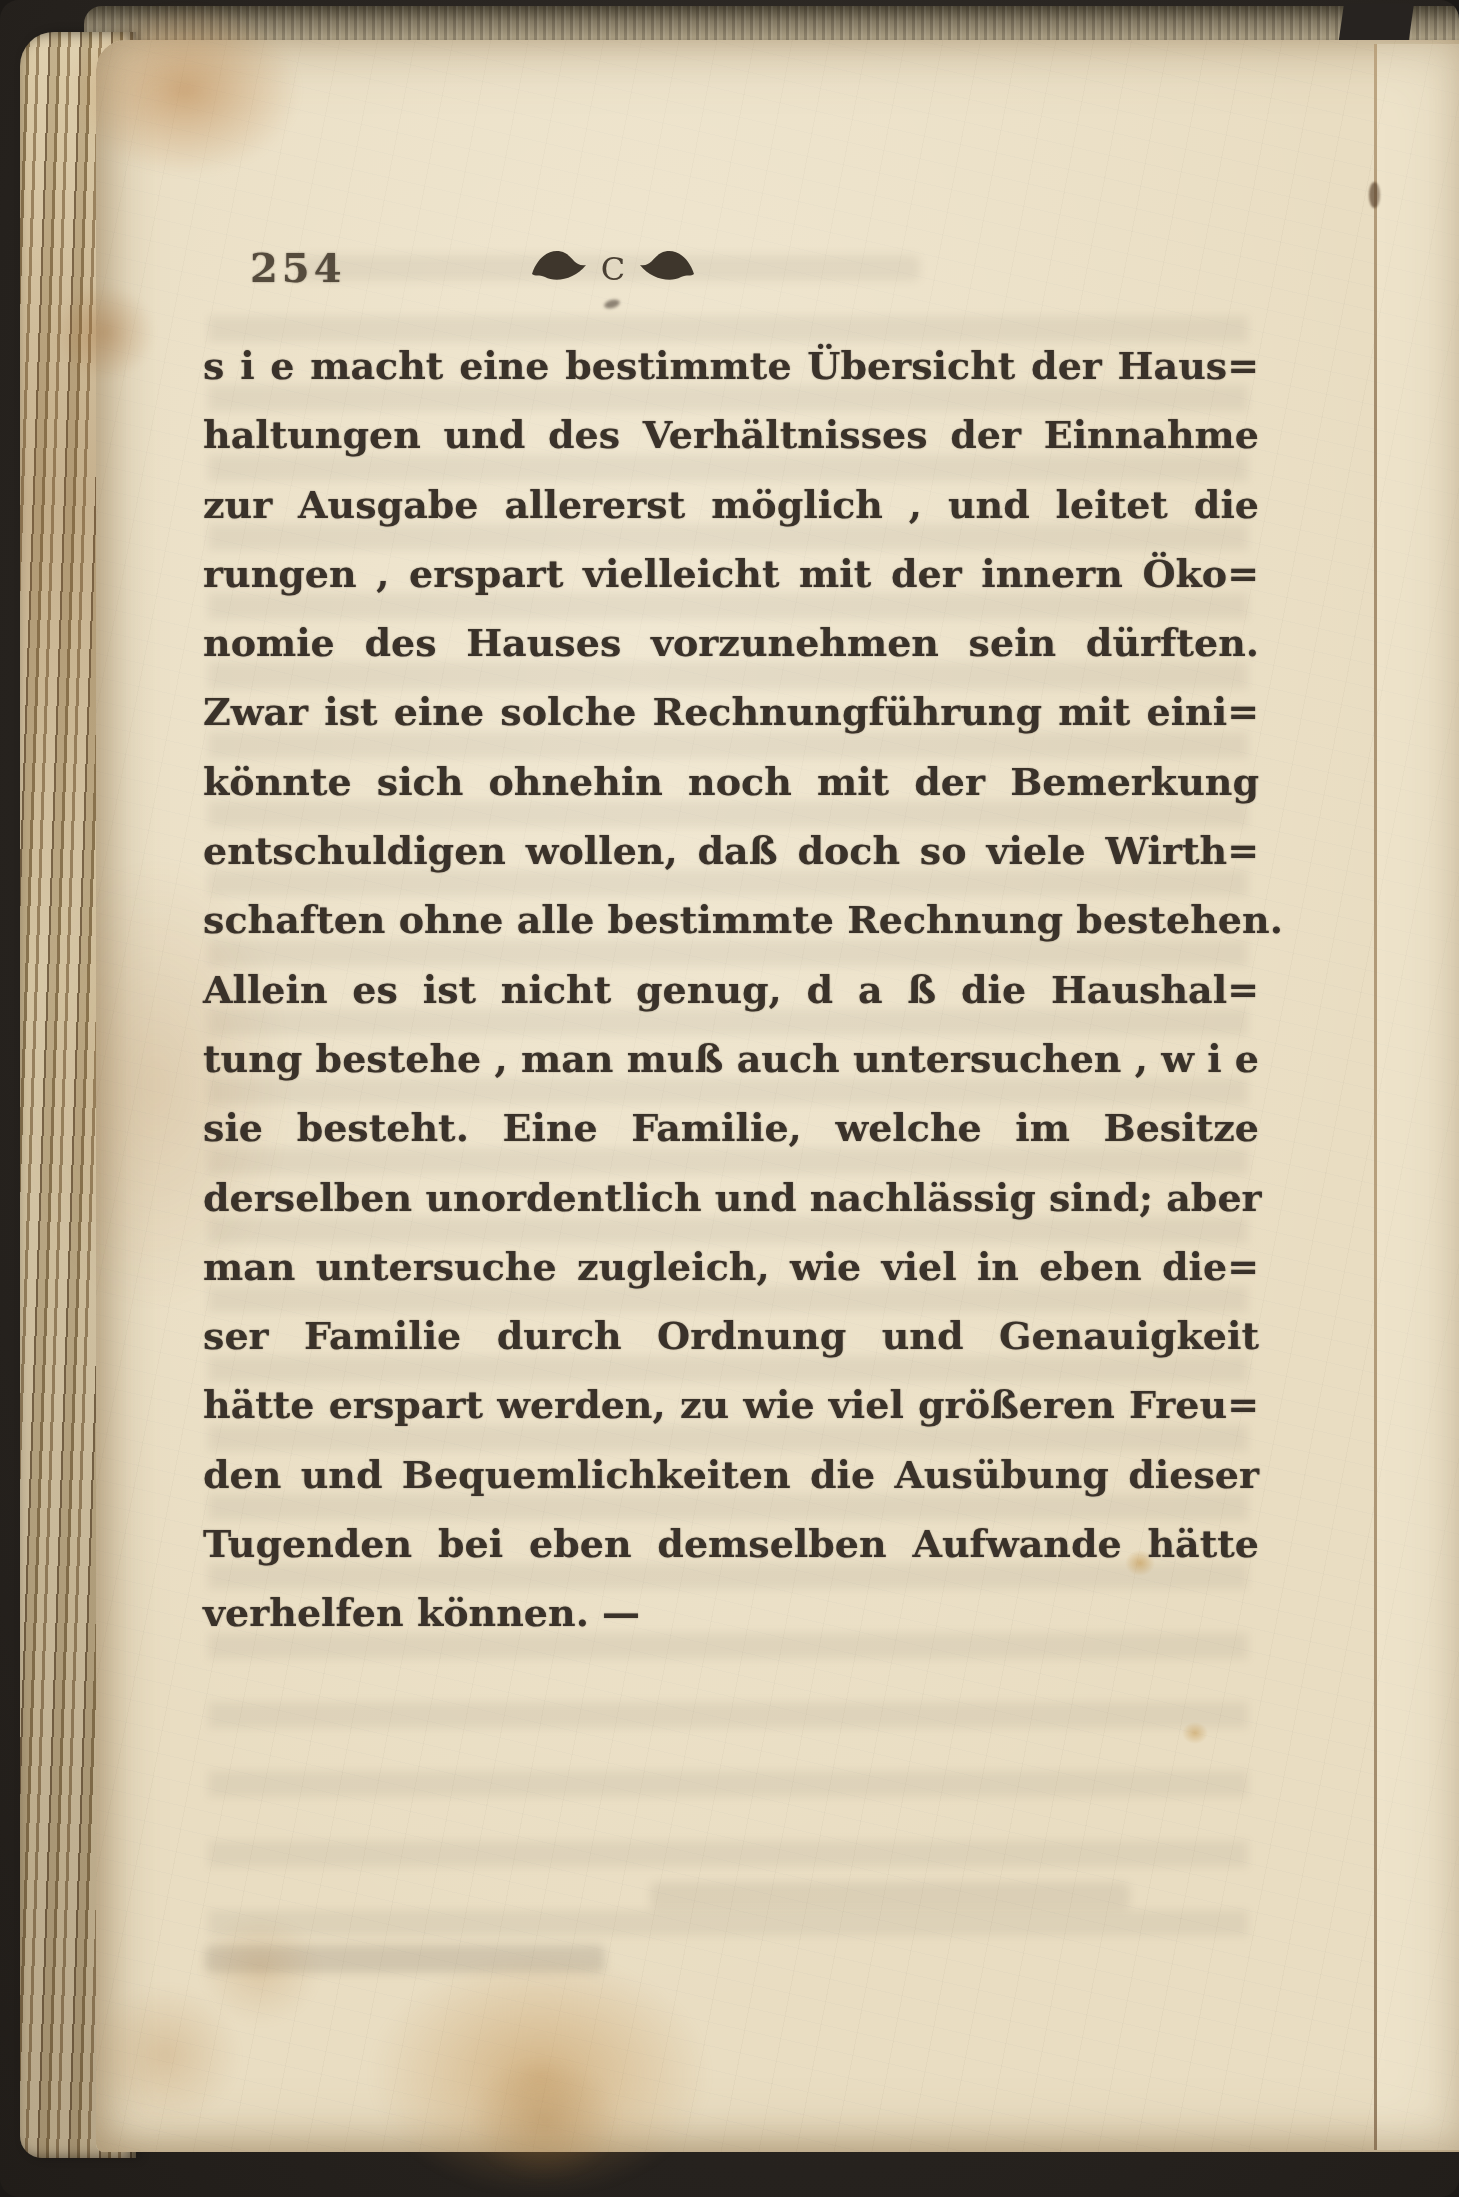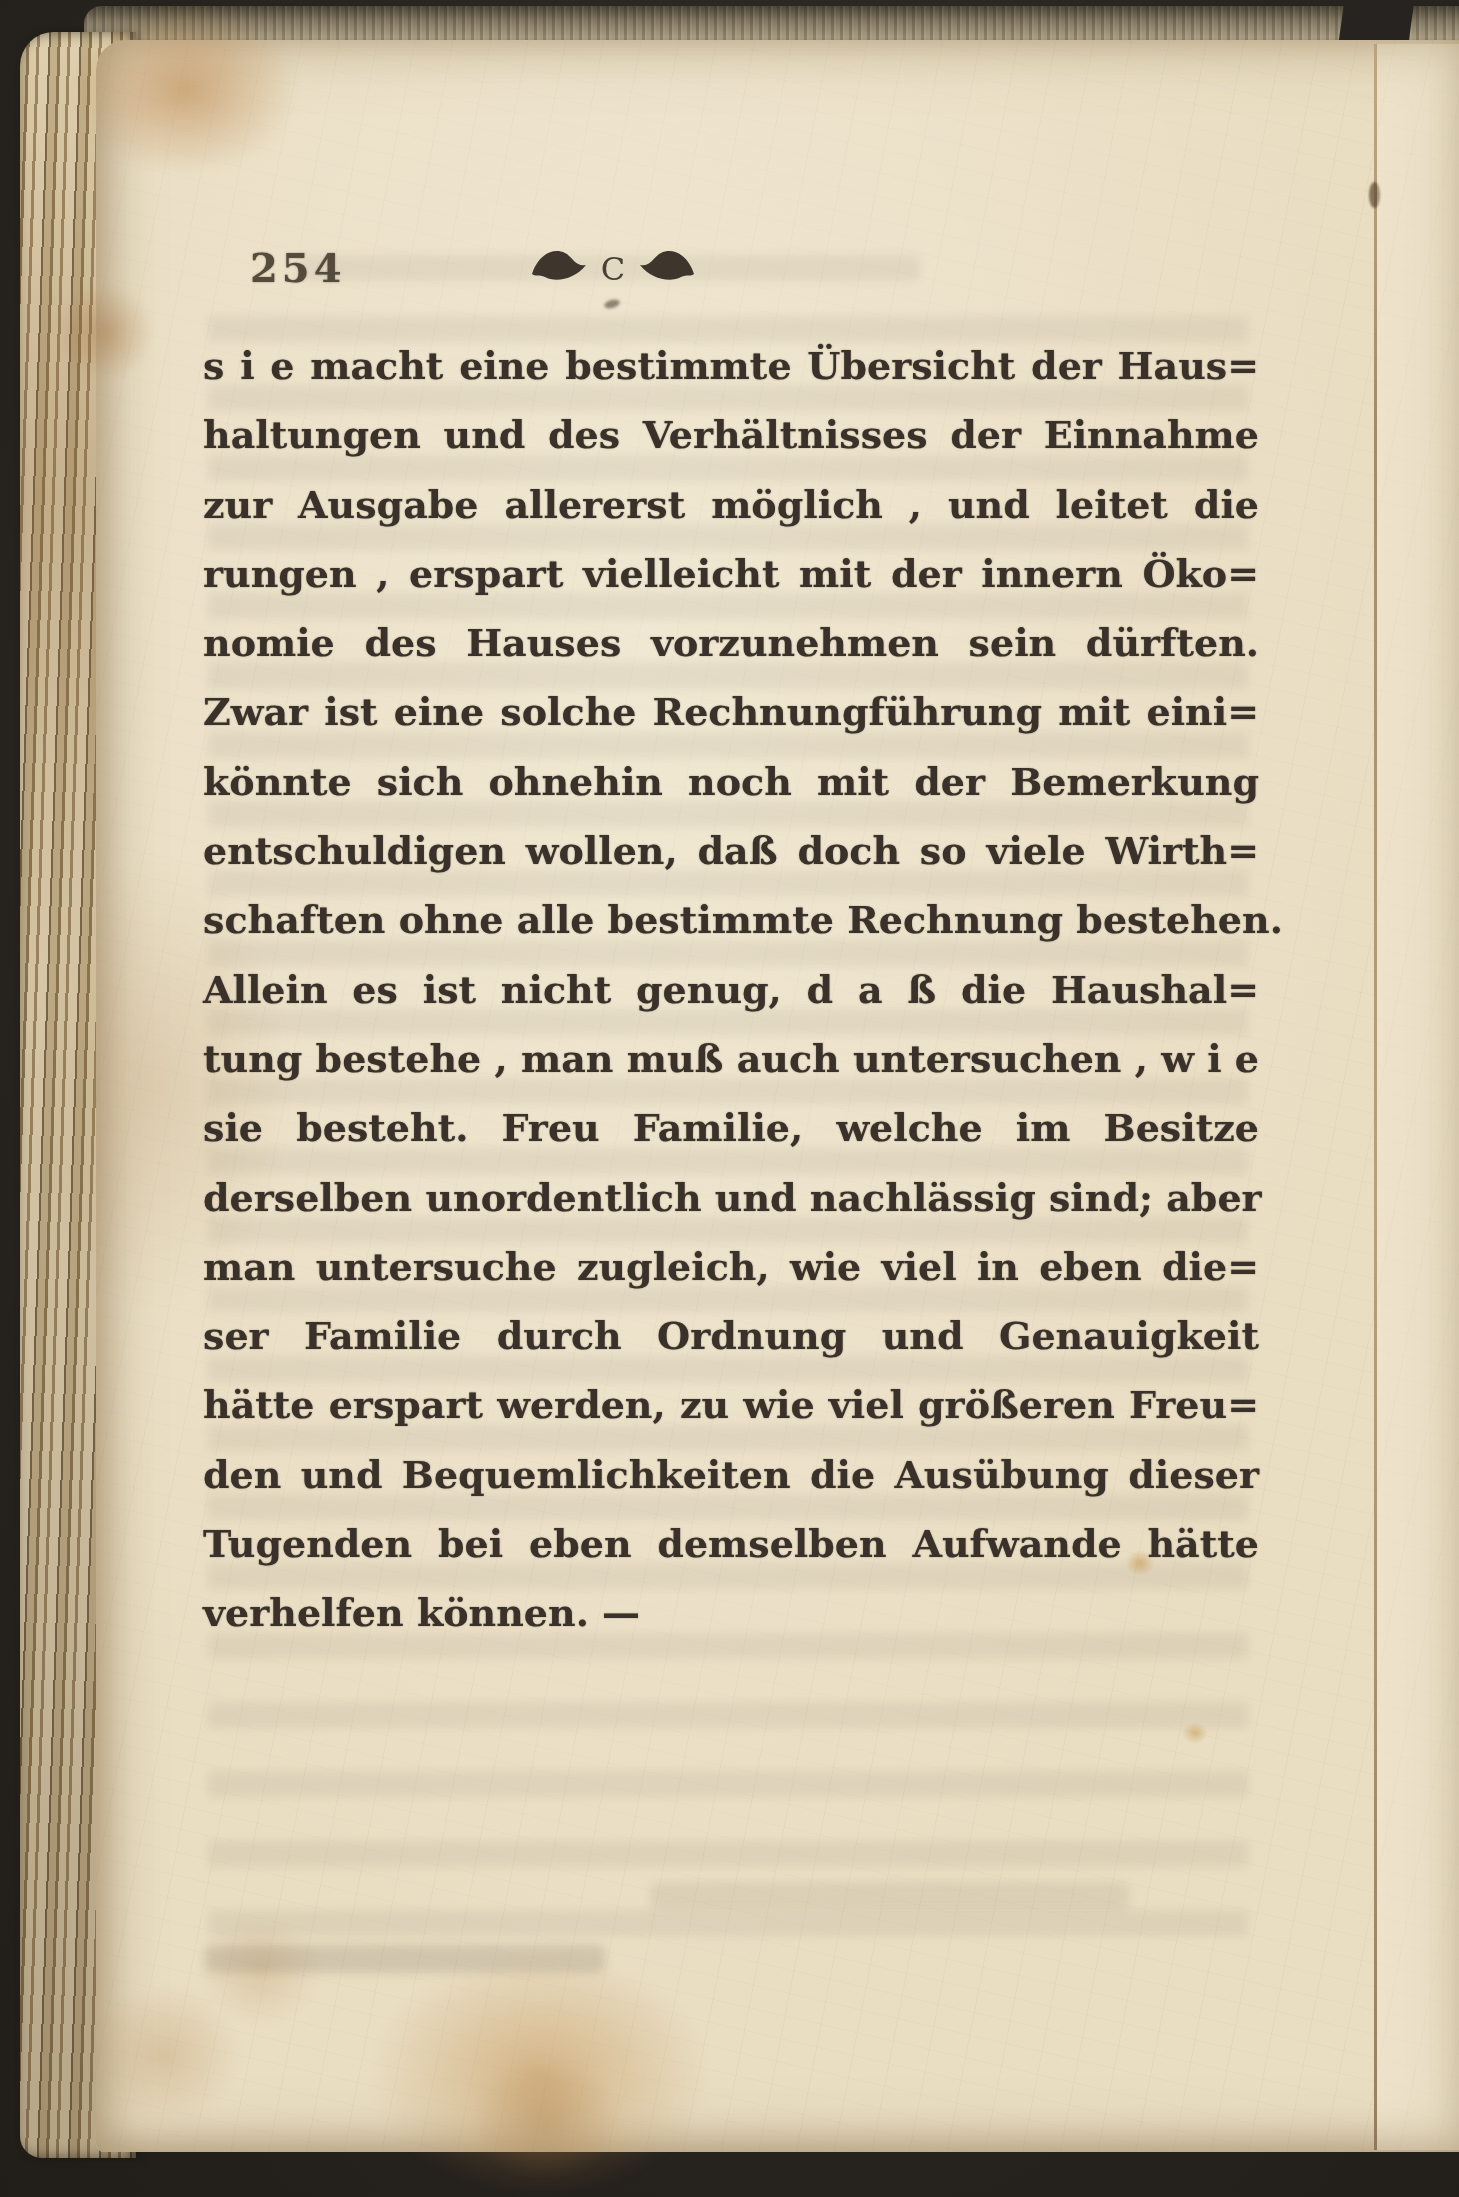--- a/index.html
+++ b/index.html
@@ -1,19 +1,20 @@
 <!DOCTYPE html>
 <html><head>
 <meta charset="utf-8">
 <style>
   html,body{margin:0;padding:0;background:#1c1916;}
   .scene{
     position:relative;width:1459px;height:2197px;overflow:hidden;
     font-family:"DejaVu Serif",serif;
     background:radial-gradient(ellipse at 55% 35%, #34302a 0%, #2a2622 45%, #211d19 100%);
+    border-radius:19px;
   }
   
   .book-top-edge{
     position:absolute;left:84px;top:6px;width:1375px;height:52px;
     border-radius:18px 0 0 0;
     background:
       repeating-linear-gradient(90deg, rgba(40,32,24,.22) 0 3px, rgba(255,255,255,.06) 3px 5px, rgba(0,0,0,0) 5px 9px),
       linear-gradient(#4d4636 0%, #847a64 30%, #a79b80 60%, #6f6450 100%);
   }
   .top-edge-notch{
@@ -143,21 +144,21 @@
     <div class="line">haltungen und des Verhältnisses der Einnahme</div>
     <div class="line">zur Ausgabe allererst möglich , und leitet die</div>
     <div class="line">rungen , erspart vielleicht mit der innern Öko=</div>
     <div class="line">nomie des Hauses vorzunehmen sein dürften.</div>
     <div class="line">Zwar ist eine solche Rechnungführung mit eini=</div>
     <div class="line">könnte sich ohnehin noch mit der Bemerkung</div>
     <div class="line">entschuldigen wollen, daß doch so viele Wirth=</div>
     <div class="line">schaften ohne alle bestimmte Rechnung bestehen.</div>
     <div class="line">Allein es ist nicht genug, d a ß die Haushal=</div>
     <div class="line">tung bestehe , man muß auch untersuchen , w i e</div>
-    <div class="line">sie besteht. Freu Familie, welche im Besitze</div>
+    <div class="line">sie besteht. Eine Familie, welche im Besitze</div>
     <div class="line">derselben unordentlich und nachlässig sind; aber</div>
     <div class="line">man untersuche zugleich, wie viel in eben die=</div>
     <div class="line">ser Familie durch Ordnung und Genauigkeit</div>
     <div class="line">hätte erspart werden, zu wie viel größeren Freu=</div>
     <div class="line">den und Bequemlichkeiten die Ausübung dieser</div>
     <div class="line">Tugenden bei eben demselben Aufwande hätte</div>
     <div class="line last">verhelfen können. —</div>
   </div>
 </div>
 

